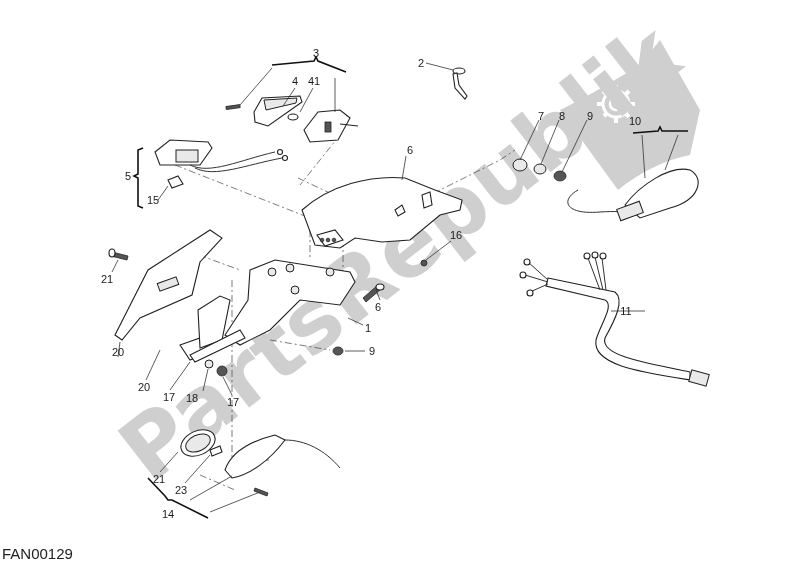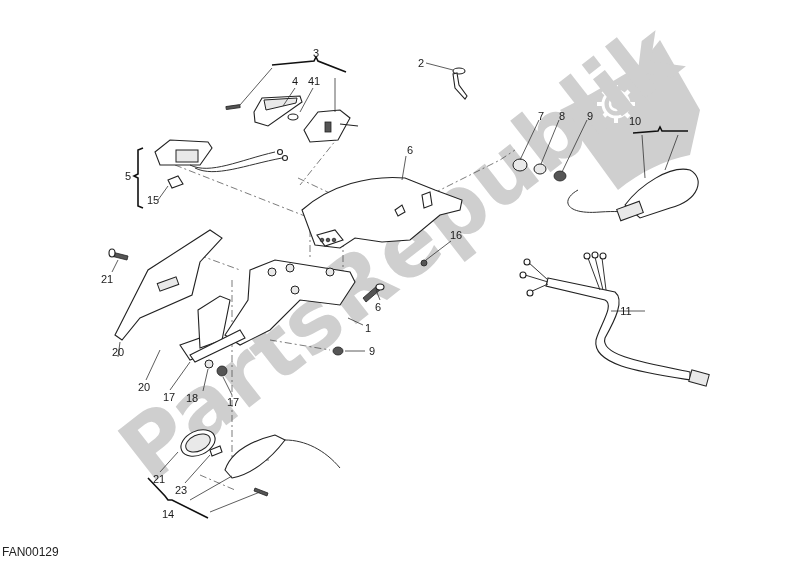--- a/index.html
+++ b/index.html
@@ -1,20 +1,20 @@
 <!DOCTYPE html>
 <html><head>
   <meta charset="utf-8">
   <style>
     html, body { margin: 0; padding: 0; background: #ffffff; }
     body { width: 800px; height: 564px; position: relative; overflow: hidden; font-family: "Liberation Sans", sans-serif; }
     #stage { position: absolute; left: 0; top: 0; width: 800px; height: 564px; }
     svg { position: absolute; left: 0; top: 0; }
     .lbl { position: absolute; font-size: 11px; color: #1a1a1a; line-height: 1; white-space: nowrap; transform: translate(-50%, -50%); }
-    .caption { position: absolute; left: 2px; top: 545px; font-size: 12px; color: #222; }
+    .caption { position: absolute; left: 2px; top: 545px; font-size: 15px; color: #222; }
     .part { fill: #ffffff; stroke: #222; stroke-width: 1.1; }
     .part-fill { fill: #e9e9e9; stroke: #222; stroke-width: 1; }
     .dark { fill: #555; stroke: #222; stroke-width: 0.8; }
     .leader { stroke: #333; stroke-width: 0.8; fill: none; }
     .dash { stroke: #444; stroke-width: 0.7; fill: none; stroke-dasharray: 7 3 2 3; }
     .brace { stroke: #111; stroke-width: 1.6; fill: none; }
     .wire { stroke: #333; stroke-width: 1; fill: none; }
     .wm { fill: #cfcfcf; }
   </style>
 </head>

